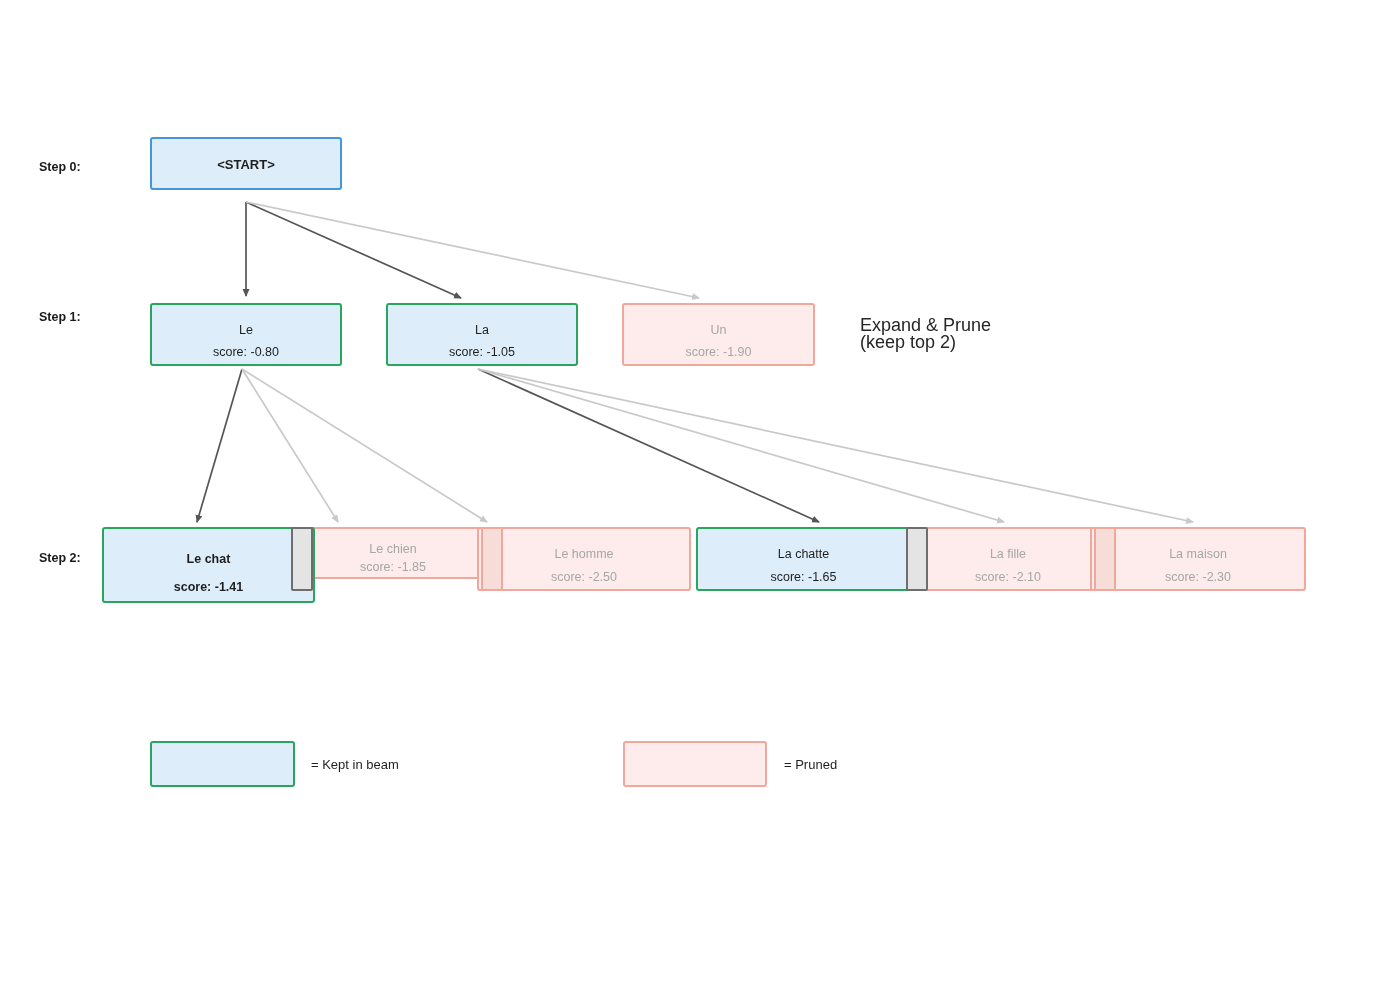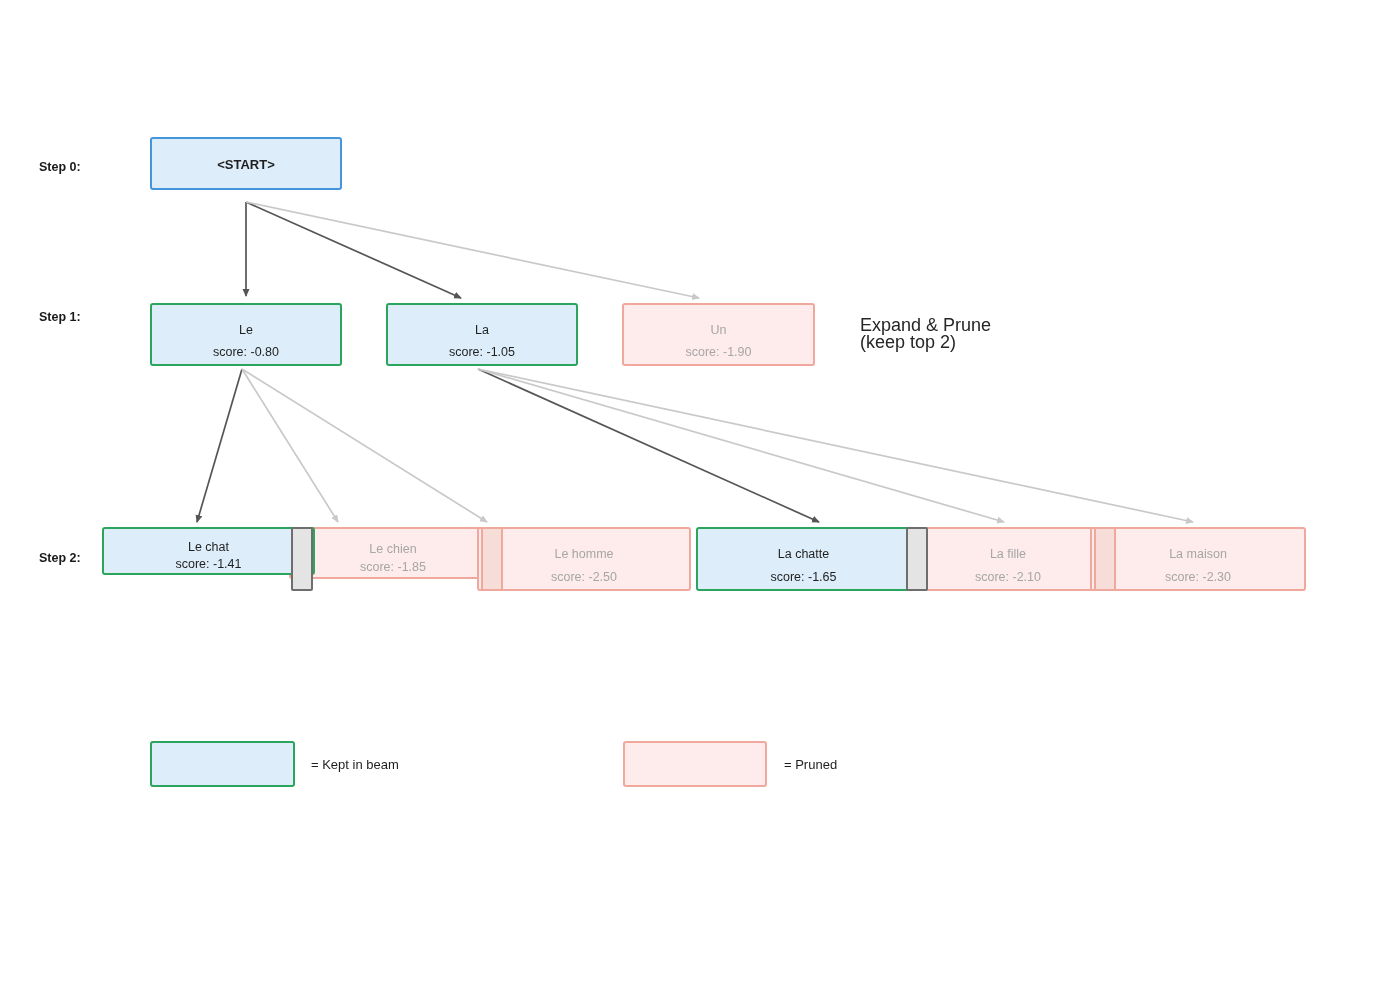--- a/index.html
+++ b/index.html
@@ -74,21 +74,21 @@
         <div class="score">score: -0.80</div>
       </div>
       <div class="node kept" style="left: 386px; top: 303px; width: 192px; height: 63px;">
         <div class="tok">La</div>
         <div class="score">score: -1.05</div>
       </div>
       <div class="node pruned" style="left: 622px; top: 303px; width: 193px; height: 63px;">
         <div class="tok">Un</div>
         <div class="score">score: -1.90</div>
       </div>
-      <div class="node kept" style="left: 102px; top: 527px; width: 213px; height: 48px;">
+      <div class="node kept" style="left: 102px; top: 527px; width: 213px; height: 76px; font-weight: bold;">
         <div class="tok">Le chat</div>
         <div class="score">score: -1.41</div>
       </div>
       <div class="node pruned" style="left: 289px; top: 527px; width: 208px; height: 52px;">
         <div class="tok">Le chien</div>
         <div class="score">score: -1.85</div>
       </div>
       <div class="node pruned" style="left: 477px; top: 527px; width: 214px; height: 64px;">
         <div class="tok">Le homme</div>
         <div class="score">score: -2.50</div>

